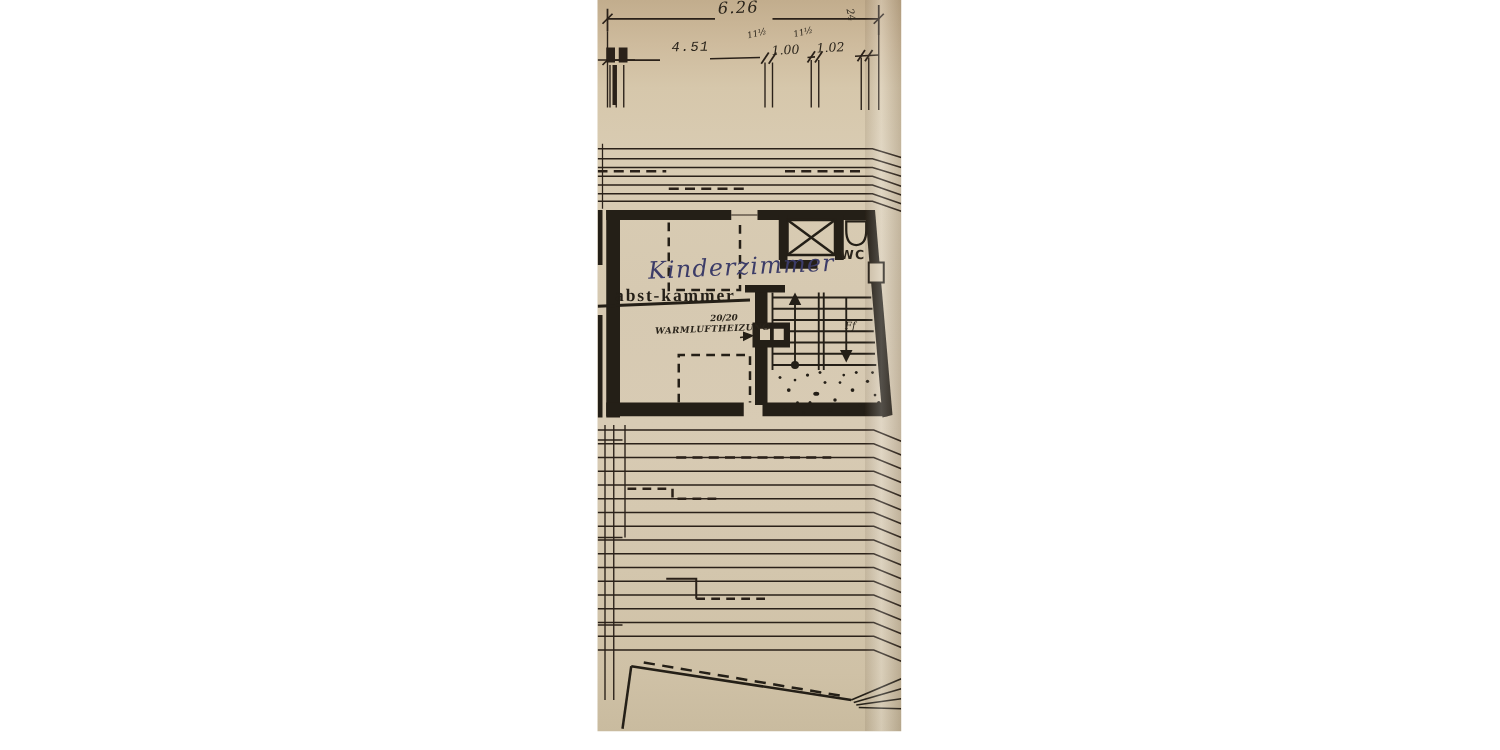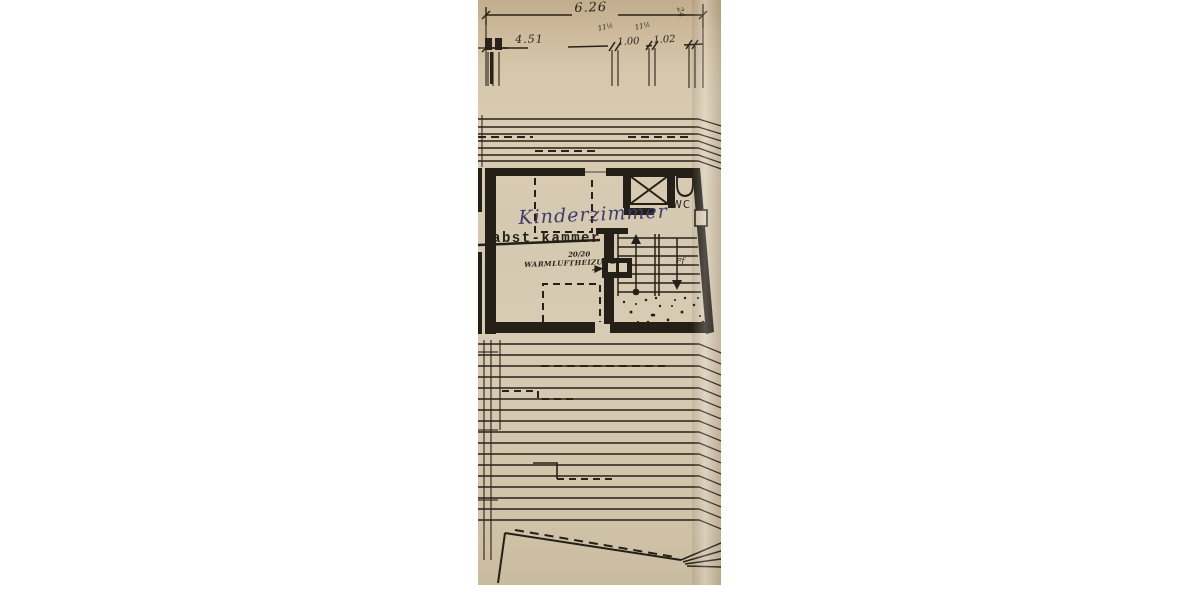--- a/index.html
+++ b/index.html
@@ -7,33 +7,33 @@
     font-family:"DejaVu Sans",sans-serif;}
   .paper{position:absolute;left:478px;top:0;width:243px;height:585px;overflow:hidden;
     background:linear-gradient(180deg,#c2ad8d 0%,#cebb9d 6%,#d6c7ab 12%,#d9ccb3 22%,
       #d6c9b1 40%,#d8cbb4 58%,#d3c6ad 78%,#cfc1a6 92%,#c9bb9f 100%);}
   .fold-shade{position:absolute;left:214px;top:0;width:29px;height:585px;pointer-events:none;
     background:linear-gradient(90deg,rgba(60,40,20,0.10) 0%,rgba(255,255,255,0.22) 45%,rgba(60,40,20,0.14) 100%);}
   .linework{position:absolute;left:0;top:0;}
   .lbl{position:absolute;color:#2a241b;white-space:nowrap;transform-origin:left top;}
   .hand{font-family:"DejaVu Serif",serif;font-style:italic;}
   .lbl-total{left:96px;top:0px;font-size:13px;transform:rotate(-2deg);letter-spacing:1px;}
-  .lbl-seg1{left:37px;top:33px;font-size:11px;transform:rotate(-1deg);letter-spacing:1px;}
+  .lbl-seg1{left:59px;top:33px;font-size:11px;transform:rotate(-1deg);letter-spacing:1px;font-family:Liberation Mono, monospace;}
   .lbl-seg2{left:139px;top:36px;font-size:10px;transform:rotate(-3deg);}
   .lbl-seg3{left:175px;top:34px;font-size:10px;transform:rotate(-3deg);}
   .lbl-mark1{left:119px;top:25px;font-size:7px;transform:rotate(-14deg);}
   .lbl-mark2{left:156px;top:24px;font-size:7px;transform:rotate(-14deg);}
   .lbl-mark3{left:206px;top:6px;font-size:8px;transform:rotate(78deg);}
   .lbl-kinder{left:40px;top:206px;font-size:19px;color:#3c3c68;transform:rotate(-2.5deg);letter-spacing:1px;}
-  .lbl-abst{left:14px;top:230px;font-size:14px;font-family:Liberation Mono, monospace;font-weight:600;
+  .lbl-abst{left:14px;top:230px;font-size:14px;font-family:Liberation Serif, serif;font-weight:600;
     letter-spacing:1.5px;color:#241f17;}
   .lbl-2020{left:90px;top:250px;font-size:7px;transform:rotate(-2deg);font-weight:600;}
   .lbl-warml{left:46px;top:260px;font-size:7px;transform:rotate(-2deg);font-weight:600;letter-spacing:.4px;}
   .lbl-ff{left:154px;top:256px;font-size:8px;margin-left:44px;}
-  .lbl-wc{left:194px;top:199px;font-size:10px;font-weight:400;letter-spacing:1px;}
+  .lbl-wc{left:194px;top:199px;font-size:10px;font-weight:700;letter-spacing:1px;}
 </style>
 </head>
 <body>
 
 <div class="scan-canvas">
   <div class="paper">
 
     <svg class="linework" width="243" height="585" viewBox="0 0 243 585">
 
       <g stroke="#2a2119" stroke-width="1.4" fill="none">

